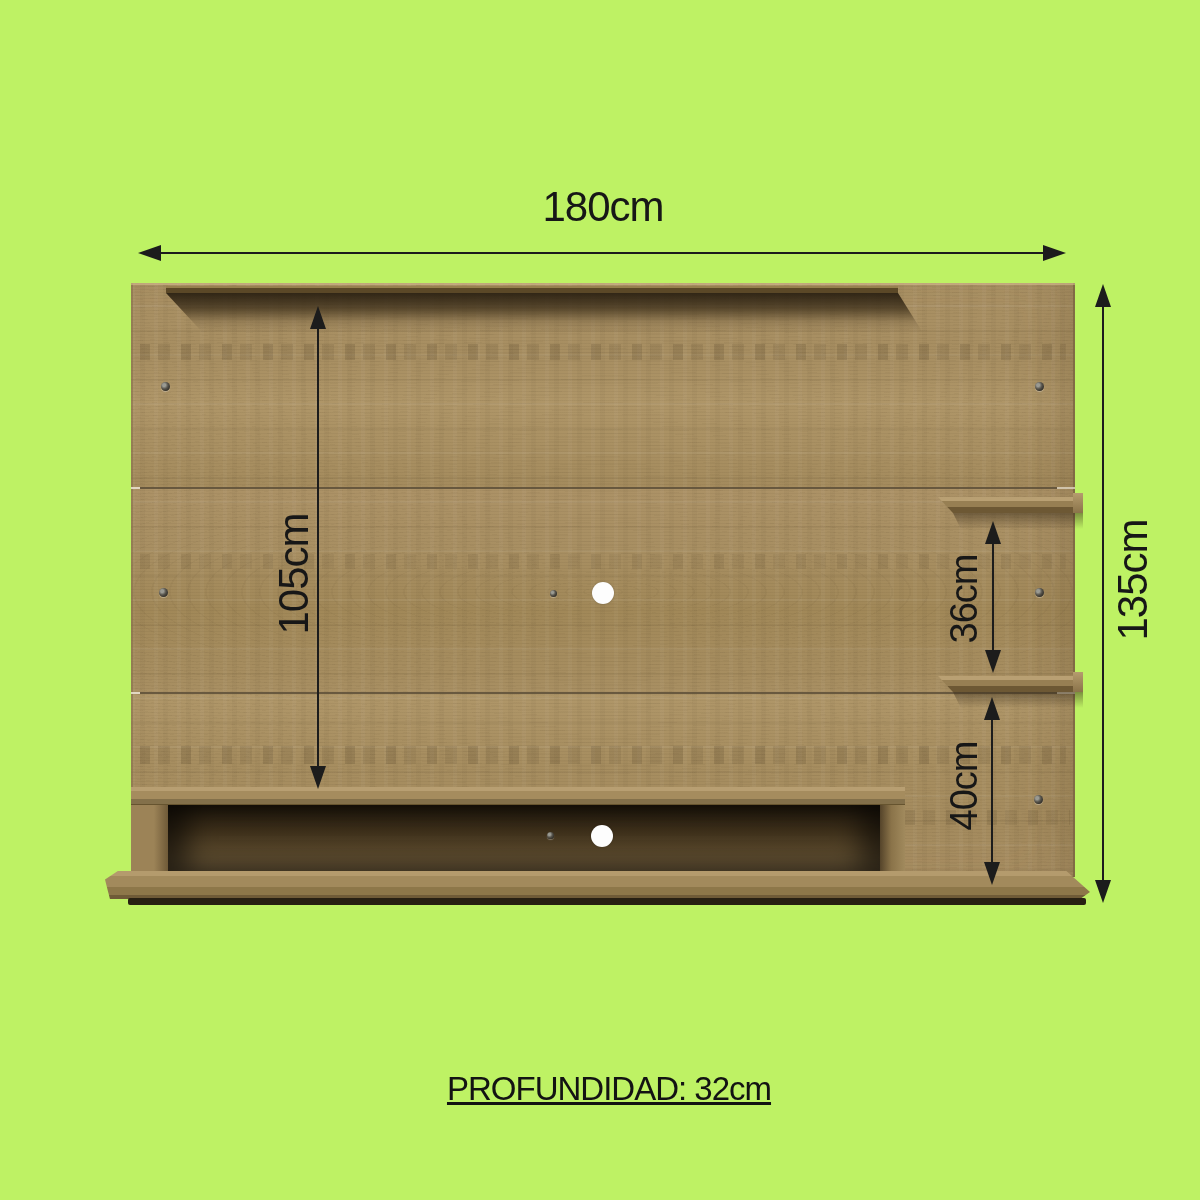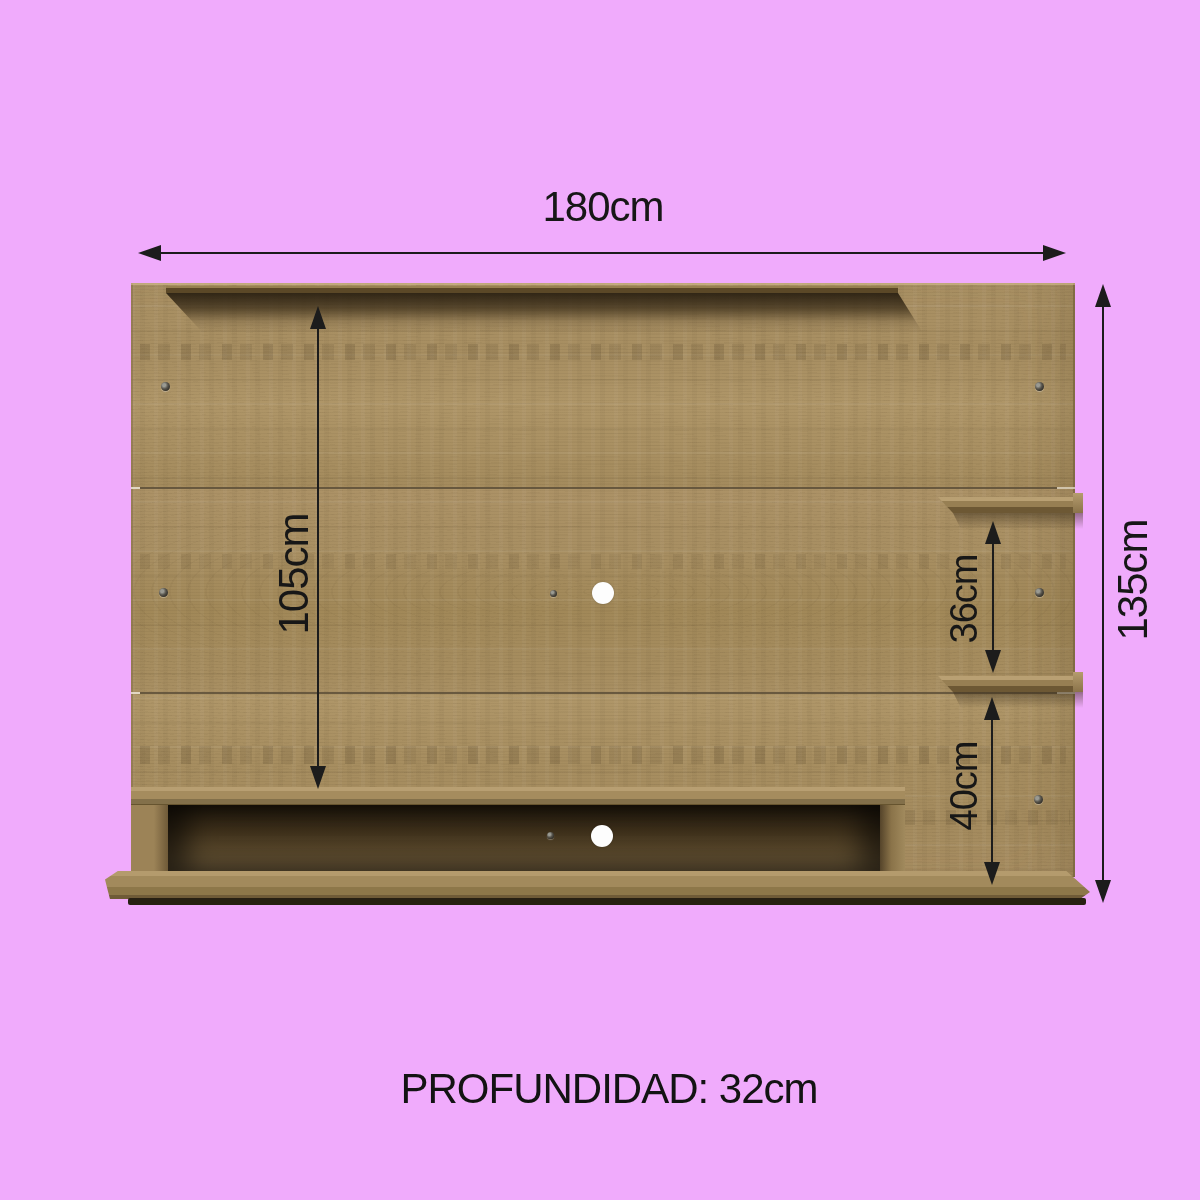--- a/index.html
+++ b/index.html
@@ -1,17 +1,17 @@
 <!DOCTYPE html>
 <html><head>
 <meta charset="utf-8">
 <style>
   html,body{margin:0;padding:0;background:#ffffff;}
   #canvas{
-    position:relative;width:1200px;height:1200px;background:#f0abfc;
+    position:relative;width:1200px;height:1200px;background:#bef264;
     overflow:hidden;font-family:"Liberation Sans",sans-serif;
   }
   
   .panel{
     position:absolute;left:131px;top:283px;width:944px;height:594px;
     background:
       repeating-linear-gradient(180deg, rgba(58,44,22,0.055) 0 1px, rgba(0,0,0,0) 1px 3px),
       repeating-linear-gradient(180deg, rgba(0,0,0,0) 0 22px, rgba(255,255,255,0.05) 22px 24px, rgba(0,0,0,0) 24px 47px, rgba(70,54,28,0.07) 47px 49px),
       repeating-linear-gradient(90deg, rgba(255,255,255,0.03) 0 4px, rgba(0,0,0,0) 4px 9px, rgba(64,50,26,0.04) 9px 14px, rgba(0,0,0,0) 14px 23px),
       repeating-radial-gradient(ellipse 1400px 300px at 50% 52%, rgba(84,64,36,0.05) 0 2px, rgba(0,0,0,0) 2px 18px),
@@ -71,22 +71,22 @@
   .dim-line-v{position:absolute;width:2px;background:#1c1c1c;}
   .ah{position:absolute;width:0;height:0;}
   .ah.up{border-left:8px solid transparent;border-right:8px solid transparent;border-bottom:23px solid #1c1c1c;}
   .ah.down{border-left:8px solid transparent;border-right:8px solid transparent;border-top:23px solid #1c1c1c;}
   .ah.left{border-top:8px solid transparent;border-bottom:8px solid transparent;border-right:23px solid #1c1c1c;}
   .ah.right{border-top:8px solid transparent;border-bottom:8px solid transparent;border-left:23px solid #1c1c1c;}
   .dim-label{position:absolute;font-size:42px;color:#171717;letter-spacing:-1px;white-space:nowrap;
     transform:translate(-50%,-50%);}
   .dim-label.rot{transform:translate(-50%,-50%) rotate(-90deg);}
   .dim-label.small{font-size:38px;}
-  .depth-label{position:absolute;font-size:42px;color:#131313;letter-spacing:-1px;white-space:nowrap;
-    transform:translate(-50%,-50%);}
+  .depth-label{position:absolute;font-size:33px;color:#131313;letter-spacing:-1px;white-space:nowrap;
+    transform:translate(-50%,-50%);text-decoration:underline;}
 </style>
 </head>
 <body>
 
 <div id="canvas">
 
   <div class="panel"></div>
 
   <div class="seam" style="top:487px;"></div>
   <div class="seam" style="top:692px;"></div>

